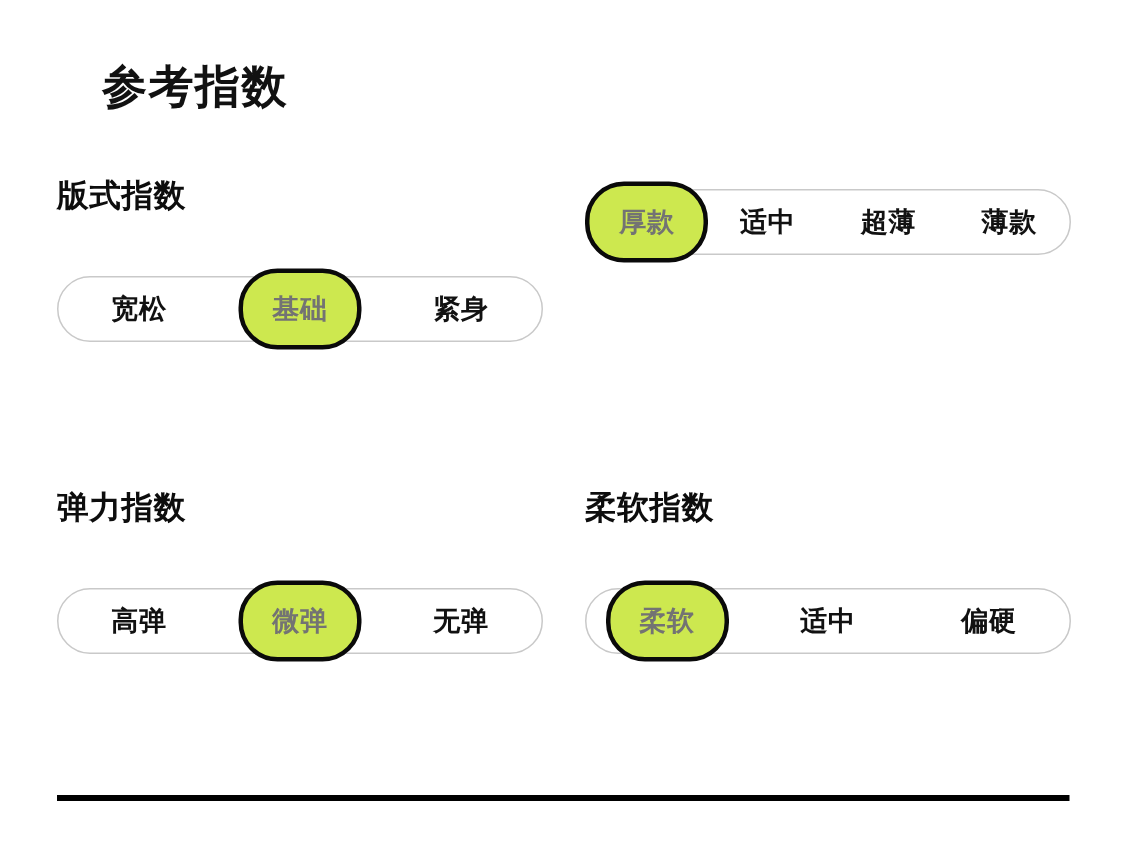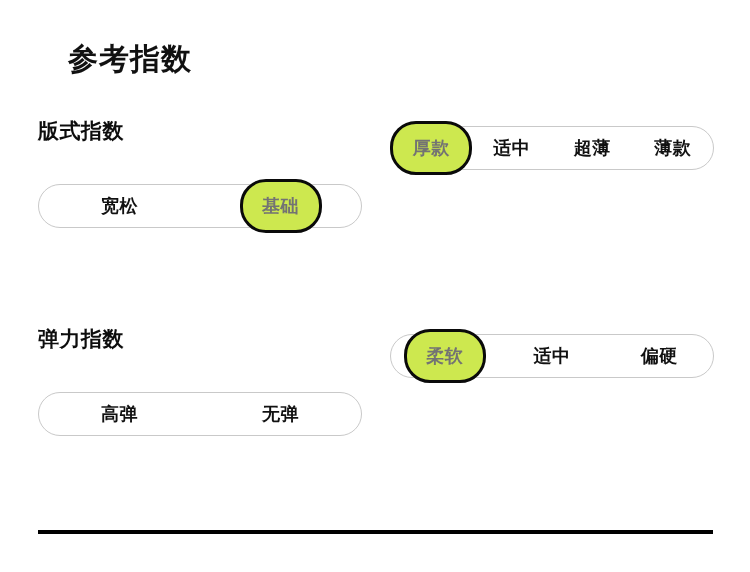--- a/index.html
+++ b/index.html
@@ -136,20 +136,21 @@
   <div class="index-grid">
 
     <div class="index-row">
 
       <div class="index-block col-left">
         <div class="block-title">版式指数</div>
         <div class="scale-wrap">
           <div class="scale-track">
             <div class="scale-option">宽松</div>
             <div class="scale-option is-selected">基础</div>
+            <div class="scale-option">紧身</div>
           </div>
         </div>
       </div>
 
       <div class="index-block col-right">
         <div class="scale-wrap">
           <div class="scale-track">
             <div class="scale-option is-selected">厚款</div>
             <div class="scale-option">适中</div>
             <div class="scale-option">超薄</div>
@@ -160,26 +161,28 @@
 
     </div>
 
     <div class="index-row">
 
       <div class="index-block col-left">
         <div class="block-title">弹力指数</div>
         <div class="scale-wrap">
           <div class="scale-track">
             <div class="scale-option">高弹</div>
+            <div class="scale-option is-selected">微弹</div>
             <div class="scale-option">无弹</div>
           </div>
         </div>
       </div>
 
       <div class="index-block col-right">
+        <div class="block-title">柔软指数</div>
         <div class="scale-wrap">
           <div class="scale-track">
             <div class="scale-option is-selected">柔软</div>
             <div class="scale-option">适中</div>
             <div class="scale-option">偏硬</div>
           </div>
         </div>
       </div>
 
     </div>

